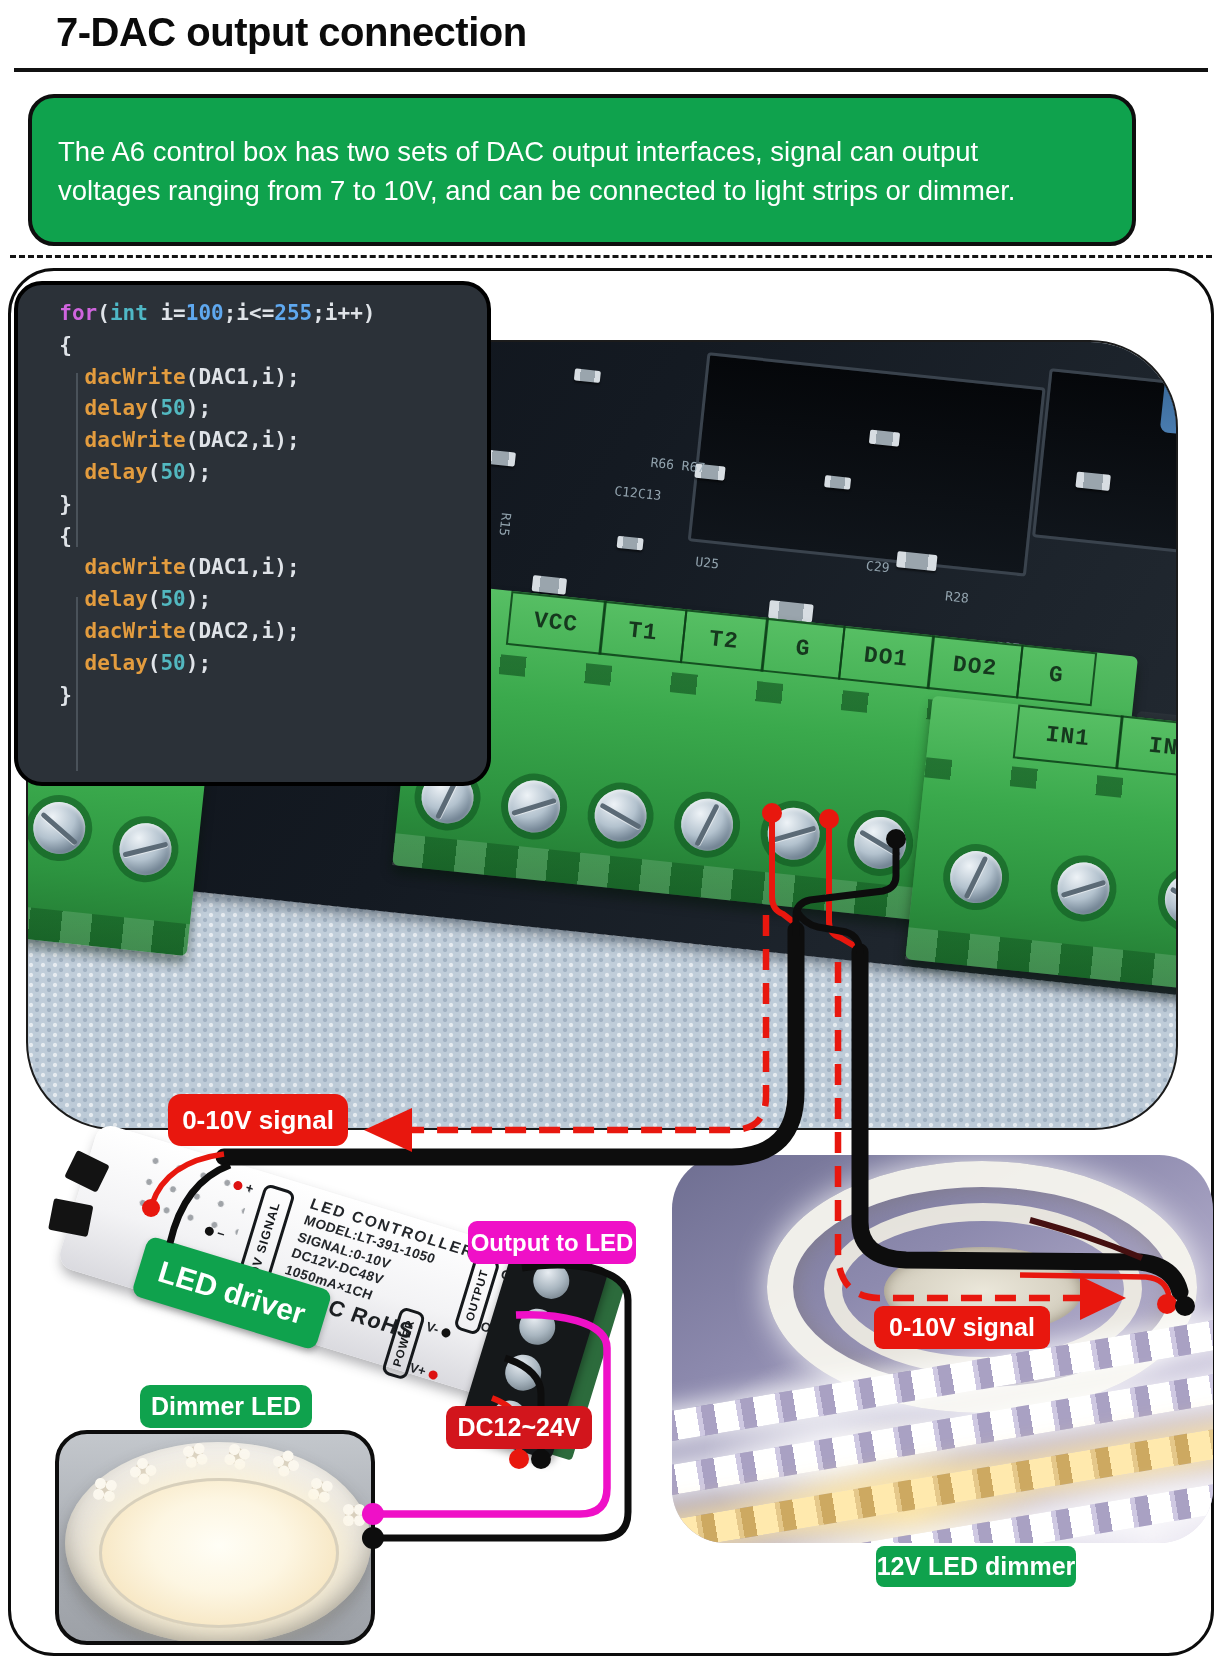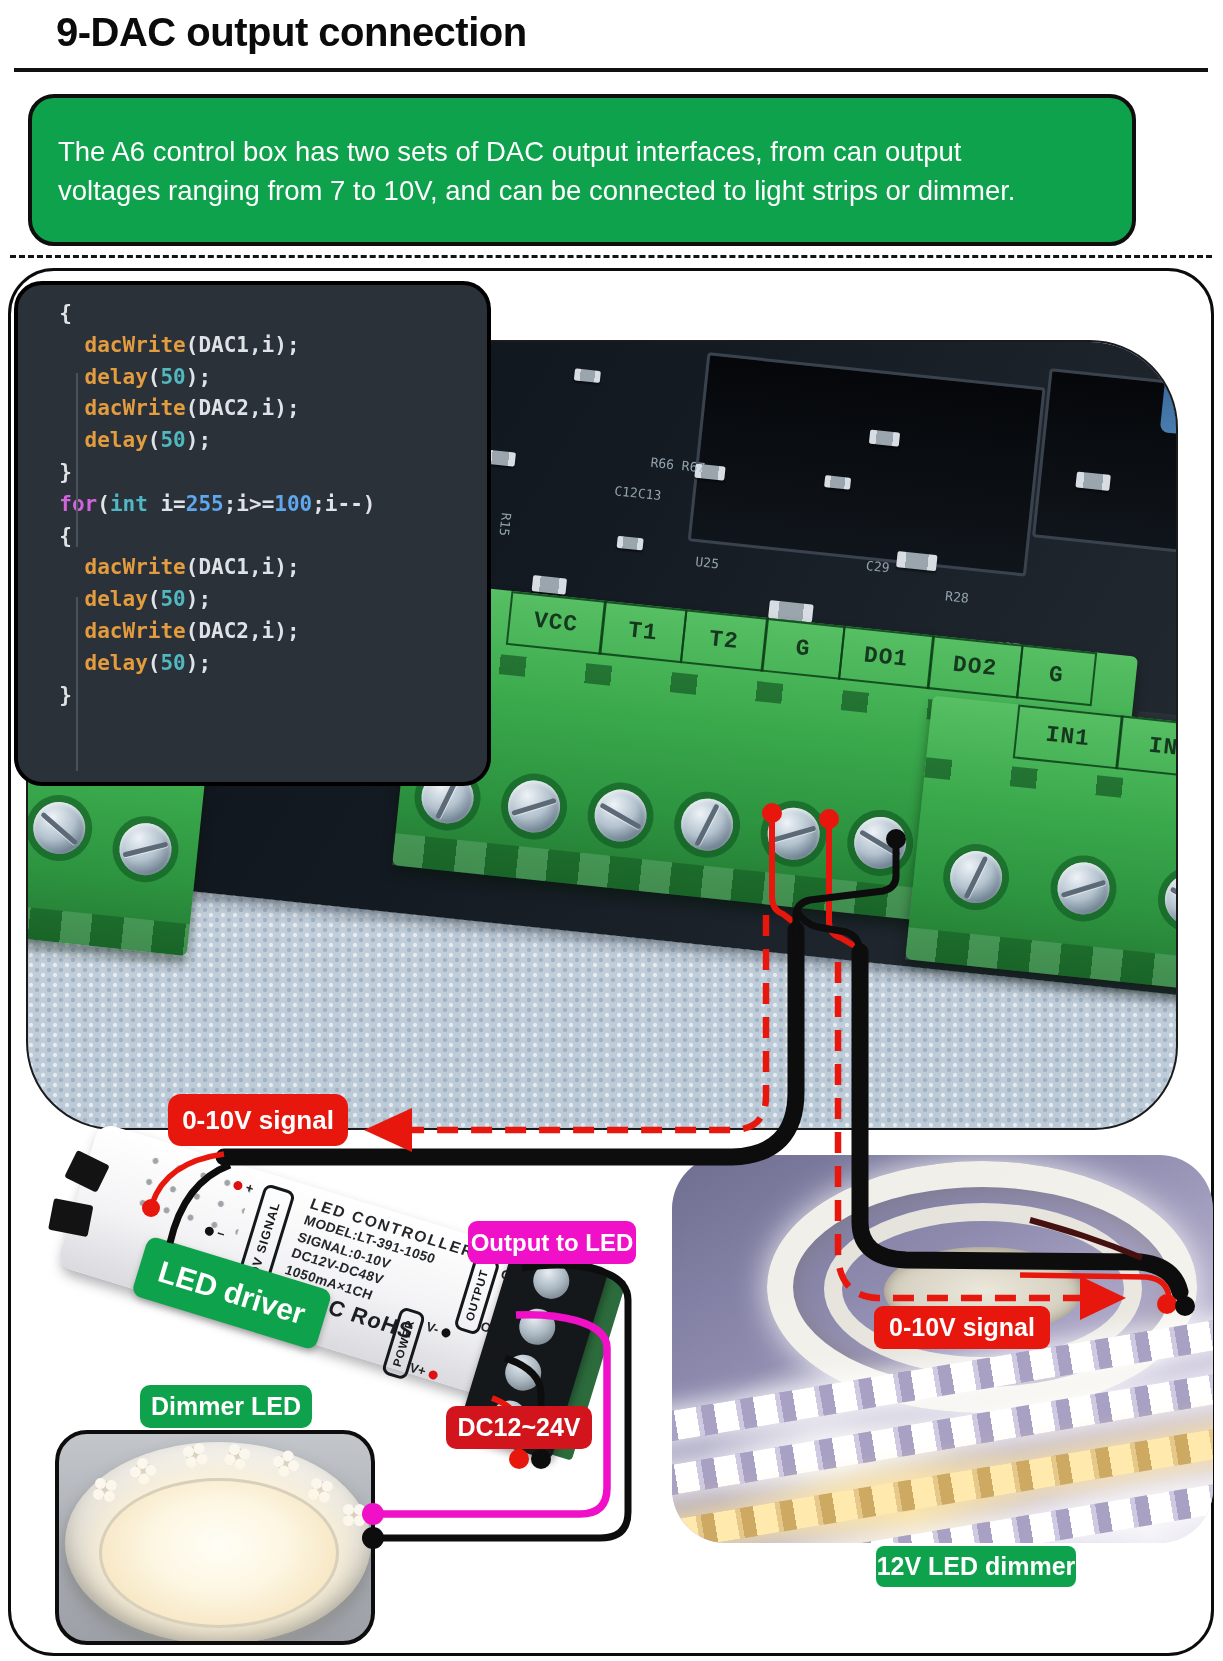--- a/index.html
+++ b/index.html
@@ -147,24 +147,24 @@
   .b1{top:204px}.b2{top:258px}
   .b3{top:313px;background:repeating-linear-gradient(90deg,#ffe9ad 0 22px,#e5c88a 22px 27px,#cda961 27px 40px);
       box-shadow:0 0 26px 7px rgba(255,228,158,.85);}
   .b4{top:368px}
 
   svg.wires{position:absolute;left:0;top:0;z-index:30;pointer-events:none;}
 </style>
 </head>
 <body>
 
-<div class="abs title">9-DAC output connection</div>
+<div class="abs title">7-DAC output connection</div>
 <div class="abs title-rule"></div>
 <div class="abs desc-box">
-  <div>The A6 control box has two sets of DAC output interfaces, from can output</div>
+  <div>The A6 control box has two sets of DAC output interfaces, signal can output</div>
   <div>voltages ranging from 7 to 10V, and can be connected to light strips or dimmer.</div>
 </div>
 <div class="abs dashed-sep"></div>
 
 <div class="abs frame"></div>
 
 <div class="abs photo-pcb">
   <div class="abs pcb-board">
     <div class="abs connector" style="left:770px;top:60px;width:340px;height:190px;"></div>
     <div class="abs connector" style="left:1112px;top:40px;width:260px;height:170px;"></div>
@@ -269,27 +269,27 @@
         </div>
       <div class="ledge"></div>
     </div>
   </div>
 </div>
 
 <div class="abs code">
   <div class="guide" style="top:88px;height:174px;"></div>
   <div class="guide" style="top:312px;height:174px;"></div>
   <div>
+      <div class="cl"><span class="tk-p">  </span><span class="tk-k">for</span><span class="tk-p">(</span><span class="tk-y">int</span><span class="tk-p"> i=</span><span class="tk-n">100</span><span class="tk-p">;i&lt;=</span><span class="tk-n">255</span><span class="tk-p">;i++)</span></div>
       <div class="cl"><span class="tk-p">  {</span></div>
       <div class="cl"><span class="tk-p">    </span><span class="tk-f">dacWrite</span><span class="tk-p">(DAC1,i);</span></div>
       <div class="cl"><span class="tk-p">    </span><span class="tk-f">delay</span><span class="tk-p">(</span><span class="tk-m">50</span><span class="tk-p">);</span></div>
       <div class="cl"><span class="tk-p">    </span><span class="tk-f">dacWrite</span><span class="tk-p">(DAC2,i);</span></div>
       <div class="cl"><span class="tk-p">    </span><span class="tk-f">delay</span><span class="tk-p">(</span><span class="tk-m">50</span><span class="tk-p">);</span></div>
       <div class="cl"><span class="tk-p">  }</span></div>
-      <div class="cl"><span class="tk-p">  </span><span class="tk-k">for</span><span class="tk-p">(</span><span class="tk-y">int</span><span class="tk-p"> i=</span><span class="tk-n">255</span><span class="tk-p">;i&gt;=</span><span class="tk-n">100</span><span class="tk-p">;i--)</span></div>
       <div class="cl"><span class="tk-p">  {</span></div>
       <div class="cl"><span class="tk-p">    </span><span class="tk-f">dacWrite</span><span class="tk-p">(DAC1,i);</span></div>
       <div class="cl"><span class="tk-p">    </span><span class="tk-f">delay</span><span class="tk-p">(</span><span class="tk-m">50</span><span class="tk-p">);</span></div>
       <div class="cl"><span class="tk-p">    </span><span class="tk-f">dacWrite</span><span class="tk-p">(DAC2,i);</span></div>
       <div class="cl"><span class="tk-p">    </span><span class="tk-f">delay</span><span class="tk-p">(</span><span class="tk-m">50</span><span class="tk-p">);</span></div>
       <div class="cl"><span class="tk-p">  }</span></div>
     </div>
 </div>
 
 <div class="abs driver">

